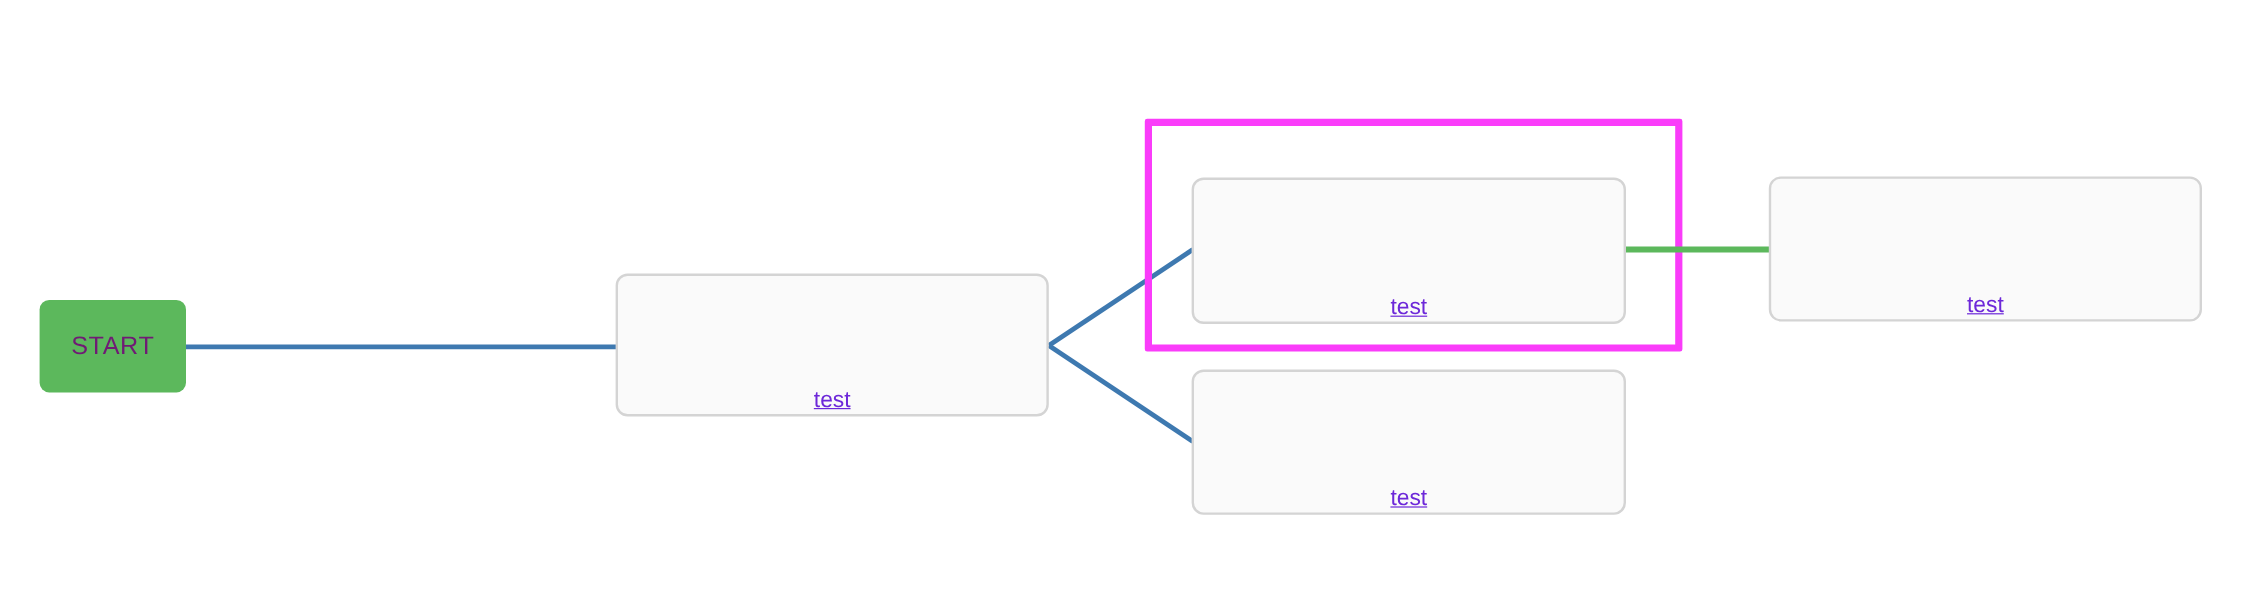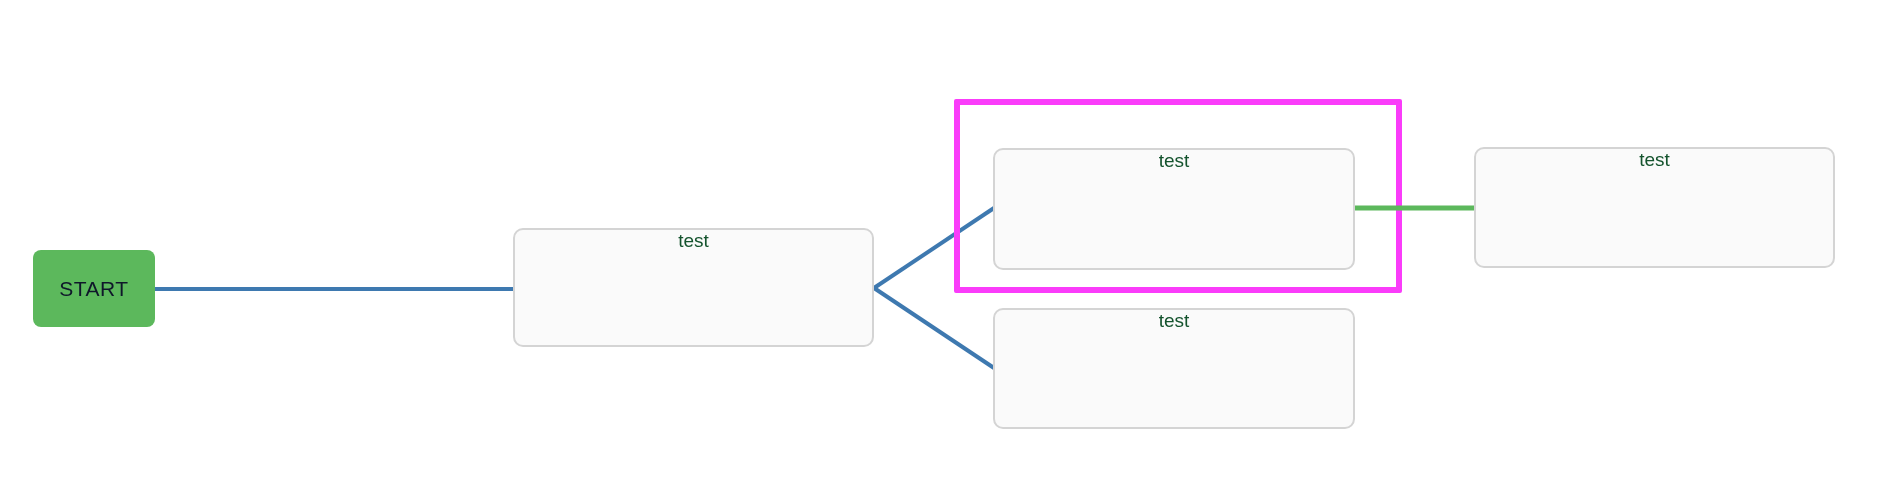--- a/index.html
+++ b/index.html
@@ -37,44 +37,45 @@
     z-index: 2;
     pointer-events: none;
   }
 
   .node {
     position: absolute;
     background: #fafafa;
     border: 2px solid #d4d4d4;
     border-radius: 10px;
     display: flex;
-    align-items: flex-start;
+    align-items: flex-end;
     justify-content: center;
-    color: #14532d;
+    color: #6d28d9;
     font-size: 19px;
     z-index: 4;
     cursor: pointer;
+    text-decoration: underline;
   }
   .node-mid    { left: 513px;  top: 228px; width: 361px; height: 119px; }
   .node-top    { left: 993px;  top: 148px; width: 362px; height: 122px; }
   .node-bottom { left: 993px;  top: 308px; width: 362px; height: 121px; }
   .node-right  { left: 1474px; top: 147px; width: 361px; height: 121px; }
 
   .start-node {
     position: absolute;
     left: 33px;
     top: 250px;
     width: 122px;
     height: 77px;
     background: #5CB85C;
     border-radius: 8px;
     display: flex;
     align-items: center;
     justify-content: center;
-    color: #0f172a;
+    color: #701a75;
     font-size: 21px;
     font-weight: 500;
     letter-spacing: 0.5px;
     z-index: 4;
     cursor: pointer;
   }
 </style>
 </head>
 <body>
 

